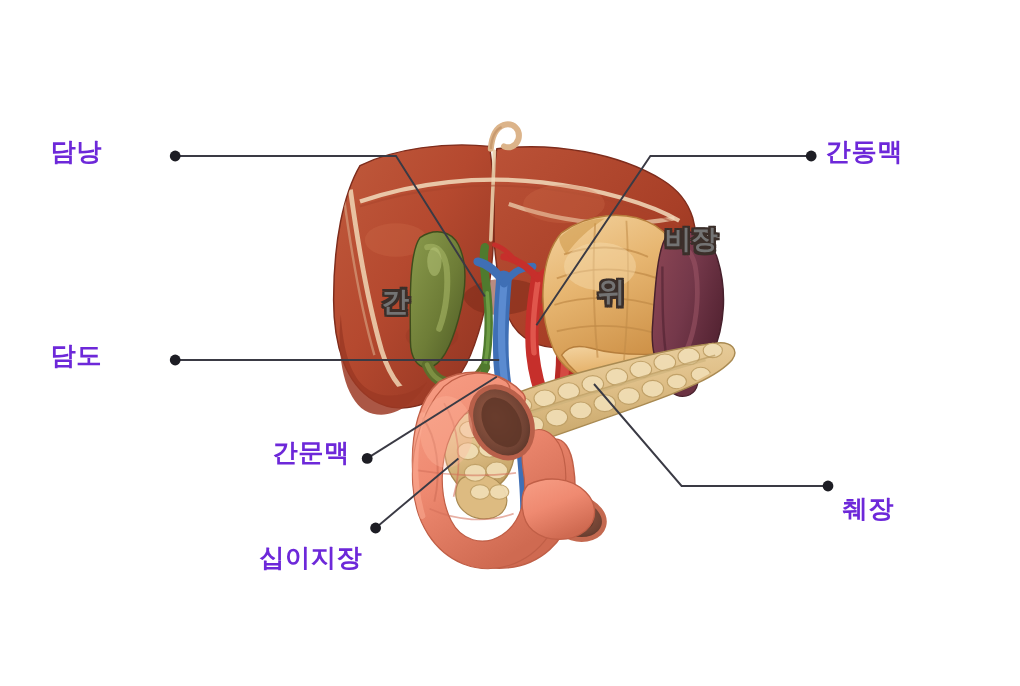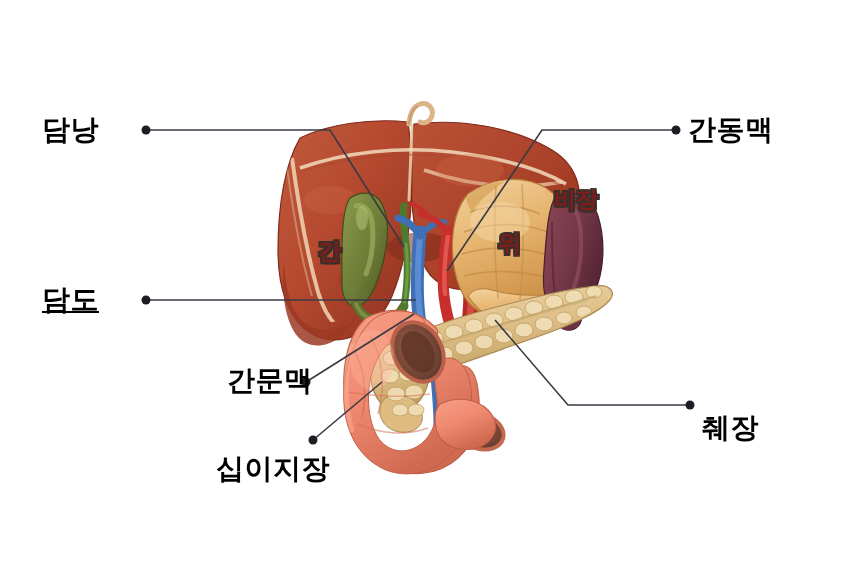--- a/index.html
+++ b/index.html
@@ -20,39 +20,39 @@
   #art {
     position: absolute;
     left: 0;
     top: 0;
     width: 850px;
     height: 572px;
   }
   .callout {
     position: absolute;
     font-family: "DejaVu Sans", "Liberation Sans", sans-serif;
-    font-size: 28px;
+    font-size: 21px;
     font-weight: 600;
-    color: #000000;
+    color: #6d28d9;
     letter-spacing: 0.5px;
     white-space: nowrap;
     line-height: 1;
   }
   .callout.right {
     text-align: left;
   }
   .callout.left {
     text-align: right;
   }
   .organ-label {
     position: absolute;
     font-family: Liberation Sans, sans-serif;
     font-size: 23px;
     font-weight: 700;
-    color: #7f1d1d;
+    color: #737373;
     white-space: nowrap;
     line-height: 1;
     text-shadow:
       -2px -2px 0 #3b2f2a, 2px -2px 0 #3b2f2a,
       -2px  2px 0 #3b2f2a, 2px  2px 0 #3b2f2a,
       -2px  0   0 #3b2f2a, 2px  0   0 #3b2f2a,
        0  -2px 0 #3b2f2a,  0   2px 0 #3b2f2a;
   }
   .organ-label.small { font-size: 22px; }
 </style>
@@ -362,21 +362,21 @@
       <circle cx="676" cy="130" r="4.5"></circle>
       <circle cx="146" cy="300" r="4.5"></circle>
       <circle cx="306" cy="382" r="4.5"></circle>
       <circle cx="313" cy="440" r="4.5"></circle>
       <circle cx="690" cy="405" r="4.5"></circle>
     </g>
   </svg>
 
   <div class="callout left" style="left:42px; top:116px;">담낭</div>
   <div class="callout right" style="left:688px; top:116px;">간동맥</div>
-  <div class="callout left" style="left:42px; top:286px;text-decoration:underline;">담도</div>
+  <div class="callout left" style="left:42px; top:286px;">담도</div>
   <div class="callout left" style="left:227px; top:367px;">간문맥</div>
   <div class="callout left" style="left:216px; top:427px;margin-top:28px;">십이지장</div>
   <div class="callout right" style="left:702px; top:414px;">췌장</div>
 
   <div class="organ-label" style="left:318px; top:240px;">간</div>
   <div class="organ-label" style="left:498px; top:232px;">위</div>
   <div class="organ-label small" style="left:554px; top:189px;">비장</div>
 
 </div>
 

